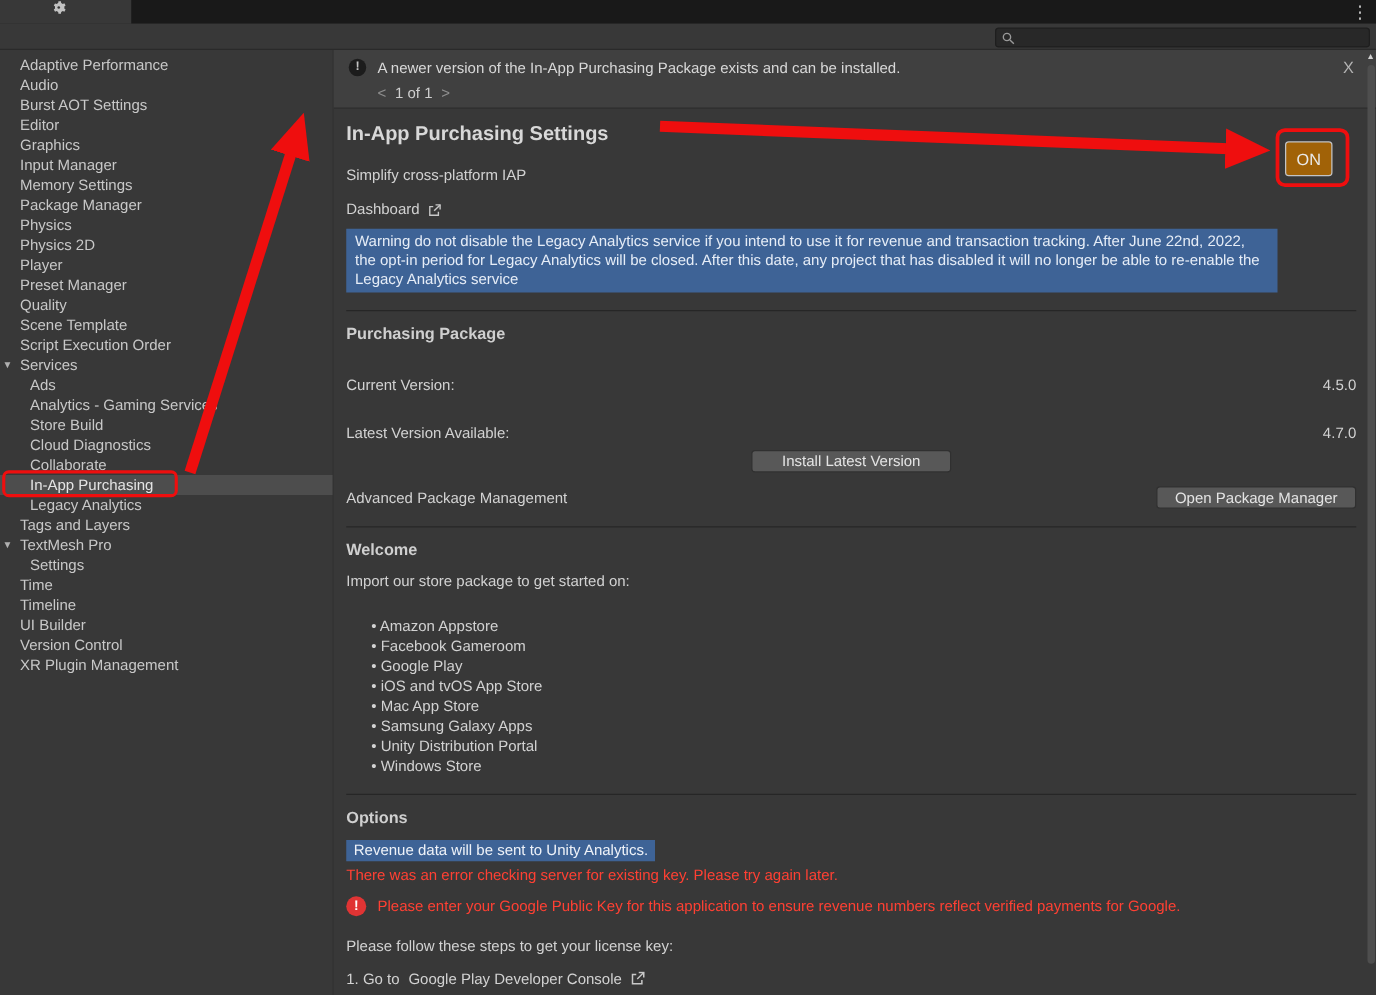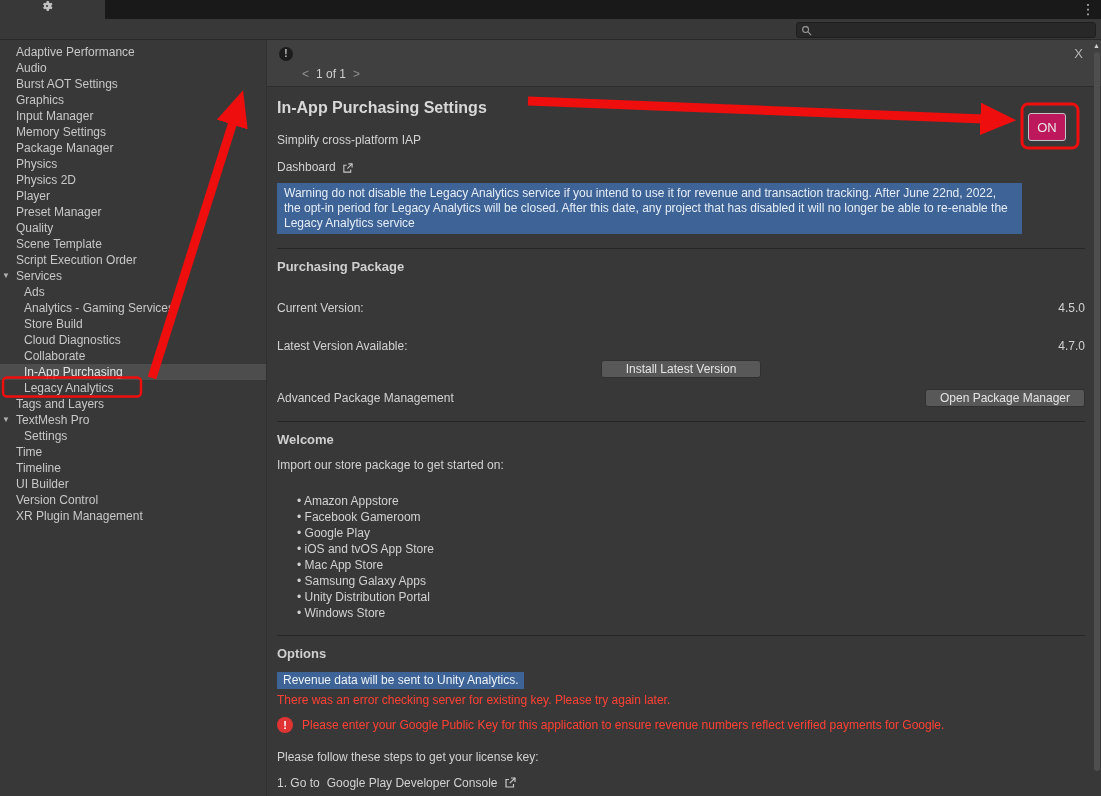--- a/index.html
+++ b/index.html
@@ -29,21 +29,21 @@
   .banner{height:47px;background:#404040;border-bottom:1px solid #2d2d2d;box-sizing:border-box;position:relative;padding:7px 10px 0 12px;}
   .banner-line1{display:flex;align-items:center;gap:9px;}
   .info-badge{width:14px;height:14px;border-radius:50%;background:#1c1c1c;color:#c2c2c2;font-size:10px;font-weight:bold;text-align:center;line-height:14px;flex:0 0 auto;}
   .banner-msg{color:#d8d8d8;}
   .banner-close{position:absolute;right:18px;top:6px;color:#b4b4b4;font-size:13px;}
   .pager{margin:6px 0 0 23px;display:flex;gap:7px;color:#cfcfcf;}
   .pager .arr{color:#8f8f8f;}
   .scroll-up{position:absolute;top:2px;right:1px;font-size:7px;color:#d0d0d0;z-index:5;}
   .scrollbar{position:absolute;top:12px;right:1px;bottom:3px;width:6px;}
   .scrollbar .thumb{position:absolute;top:0;width:6px;height:97%;background:#4e4e4e;border-radius:3px;}
-  .on-toggle{position:absolute;top:73px;right:35px;width:36px;height:26px;border:1px solid #c4c4c4;border-radius:3px;background:#be185d;color:#e9e9e9;font-size:13px;display:flex;align-items:center;justify-content:center;z-index:2;}
+  .on-toggle{position:absolute;top:73px;right:35px;width:36px;height:26px;border:1px solid #c4c4c4;border-radius:3px;background:#a16207;color:#e9e9e9;font-size:13px;display:flex;align-items:center;justify-content:center;z-index:2;}
   
   .content{padding:6px 16px 0 10px;position:relative;}
   .page-title{margin-top:6px;font-size:16px;font-weight:bold;color:#d8d8d8;height:22px;}
   .simplify{margin-top:12px;height:15px;}
   .dashboard-row{margin-top:10px;height:16px;display:flex;align-items:flex-end;gap:6px;}
   .bluebox{margin-top:9px;width:745px;box-sizing:border-box;background:#3e6396;color:#e6edf7;padding:3px 7px;line-height:15px;}
   .divider{margin-top:14px;border-top:1px solid #262626;height:0;}
   .section-h{margin-top:10px;font-size:13px;font-weight:bold;color:#cfcfcf;height:18px;}
   .kv{margin-top:22px;height:16px;display:flex;justify-content:space-between;align-items:flex-end;}
   .btn-row{margin-top:7px;display:flex;justify-content:center;}
@@ -93,20 +93,21 @@
     </span>
     <input value="" style="">
   </div>
 </div>
 
 <div class="sidebar">
   <div id="sidebar-list">
       <div class="side-row"><span class="side-label ind0">Adaptive Performance</span></div>
       <div class="side-row"><span class="side-label ind0">Audio</span></div>
       <div class="side-row"><span class="side-label ind0">Burst AOT Settings</span></div>
+      <div class="side-row"><span class="side-label ind0">Editor</span></div>
       <div class="side-row"><span class="side-label ind0">Graphics</span></div>
       <div class="side-row"><span class="side-label ind0">Input Manager</span></div>
       <div class="side-row"><span class="side-label ind0">Memory Settings</span></div>
       <div class="side-row"><span class="side-label ind0">Package Manager</span></div>
       <div class="side-row"><span class="side-label ind0">Physics</span></div>
       <div class="side-row"><span class="side-label ind0">Physics 2D</span></div>
       <div class="side-row"><span class="side-label ind0">Player</span></div>
       <div class="side-row"><span class="side-label ind0">Preset Manager</span></div>
       <div class="side-row"><span class="side-label ind0">Quality</span></div>
       <div class="side-row"><span class="side-label ind0">Scene Template</span></div>
@@ -128,20 +129,21 @@
       <div class="side-row"><span class="side-label ind0">Version Control</span></div>
       <div class="side-row"><span class="side-label ind0">XR Plugin Management</span></div>
     </div>
 </div>
 
 <div class="main">
 
   <div class="banner">
     <div class="banner-line1">
       <span class="info-badge">!</span>
+      <span class="banner-msg">A newer version of the In-App Purchasing Package exists and can be installed.</span>
     </div>
     <div class="pager">
       <span class="arr">&lt;</span>
       <span>1 of 1</span>
       <span class="arr">&gt;</span>
     </div>
     <span class="banner-close">X</span>
   </div>
 
   <div class="on-toggle">ON</div>

